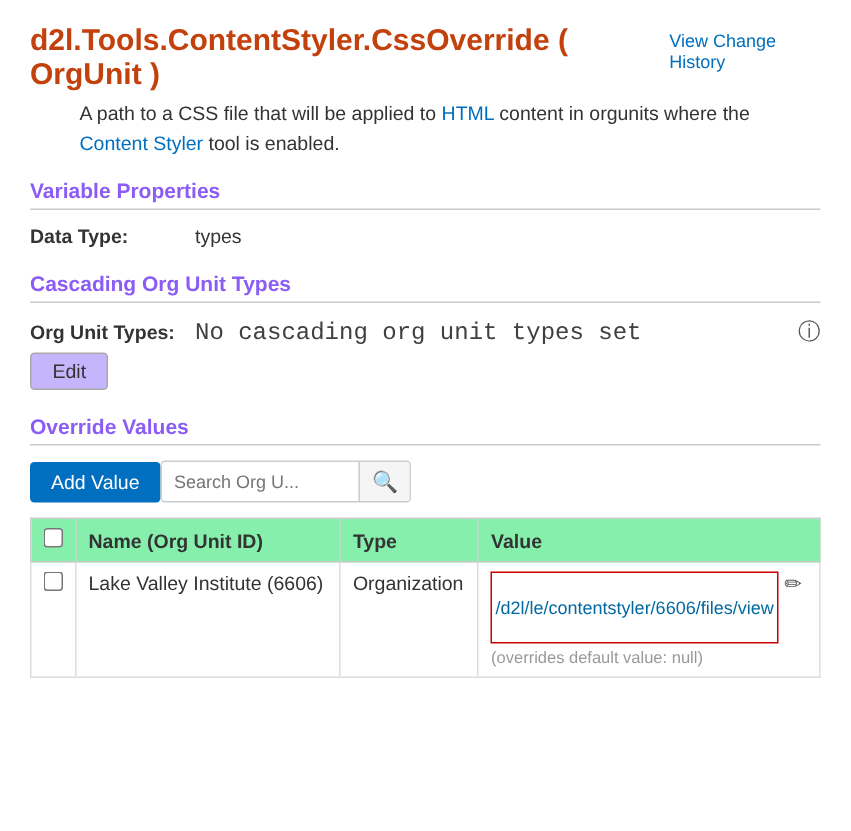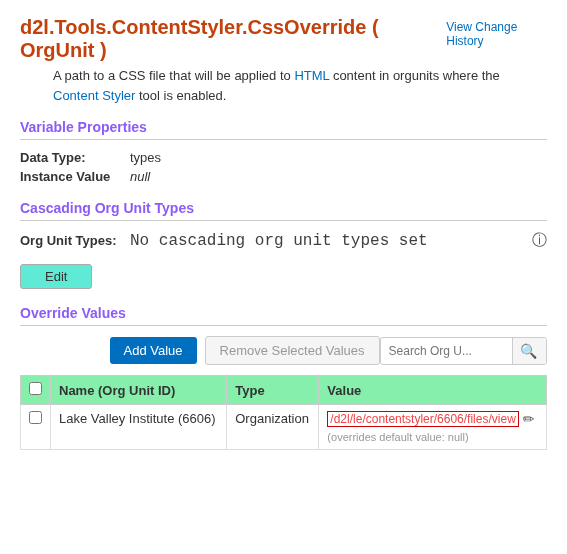--- a/index.html
+++ b/index.html
@@ -58,43 +58,43 @@
     .property-value {
       font-size: 13px;
       color: #333;
     }
     .property-value.italic {
       font-style: italic;
     }
     .org-unit-types-row {
       display: flex;
       align-items: center;
-      margin-bottom: 14px;
+      margin-bottom: 4px;
     }
     .org-unit-types-label {
       font-weight: bold;
       min-width: 110px;
       font-size: 13px;
     }
     .org-unit-types-value {
       font-size: 16px;
       color: #404040;
       flex: 1;
       font-family: Liberation Mono, monospace;
     }
     .help-icon {
       color: #555;
       font-size: 15px;
       margin-left: auto;
       cursor: pointer;
     }
     .edit-button {
       display: inline-block;
-      padding: 4px 24px;
-      background: #5eead4;
+      padding: 4px 14px;
+      background: #c4b5fd;
       border: 1px solid #aaa;
       border-radius: 3px;
       font-size: 13px;
       cursor: pointer;
       color: #333;
     }
     .add-value-button {
       background: #006fbf;
       color: #fff;
       border: none;
@@ -134,21 +134,21 @@
       border: none;
       border-left: 1px solid #ccc;
       padding: 5px 8px;
       cursor: pointer;
       font-size: 14px;
       color: #555;
     }
     .actions-row {
       display: flex;
       align-items: center;
-      justify-content: flex-end;
+      justify-content: flex-start;
       margin-bottom: 10px;
     }
     .actions-left { display: flex; align-items: center; }
     table {
       width: 100%;
       border-collapse: collapse;
       font-size: 13px;
     }
     table th {
       background: #86efac;
@@ -166,24 +166,24 @@
     }
     .checkbox-cell {
       width: 28px;
       text-align: center;
     }
     .value-cell {
       display: flex;
       align-items: flex-start;
     }
     .value-link {
-      color: #ef4444;
+      color: #0369a1;
       text-decoration: none;
       border: 1px solid #c00;
-      padding: 0 2px;
+      padding: 16px 2px;
       font-size: 12px;
       word-break: break-all;
     }
     .edit-pencil {
       margin-left: 4px;
       font-size: 14px;
       color: #555;
       cursor: pointer;
       flex-shrink: 0;
     }
@@ -208,43 +208,38 @@
 
 <p class="description">
   A path to a CSS file that will be applied to <a>HTML</a> content in orgunits where the <a>Content Styler</a> tool is enabled.
 </p>
 
 <div class="section">
   <div class="section-title">Variable Properties</div>
   <div class="property-row">
     <span class="property-label">Data Type:</span>
     <span class="property-value">types</span>
-  </div>
-  <div class="property-row">
-    <span class="property-label">Instance Value</span>
-    <span class="property-value italic">null</span>
   </div>
 </div>
 
 <div class="section">
   <div class="section-title">Cascading Org Unit Types</div>
   <div class="org-unit-types-row">
     <span class="org-unit-types-label">Org Unit Types:</span>
     <span class="org-unit-types-value">No cascading org unit types set</span>
     <span class="help-icon">ⓘ</span>
   </div>
   <button class="edit-button">Edit</button>
 </div>
 
 <div class="section">
   <div class="section-title">Override Values</div>
   <div class="actions-row">
     <div class="actions-left">
       <button class="add-value-button">Add Value</button>
-      <button class="remove-selected-button">Remove Selected Values</button>
     </div>
     <div class="search-container">
       <input class="search-input" type="text" placeholder="Search Org U..." style="">
       <button class="search-icon-btn">
         <span>🔍</span>
       </button>
     </div>
   </div>
   <table>
     <thead>

